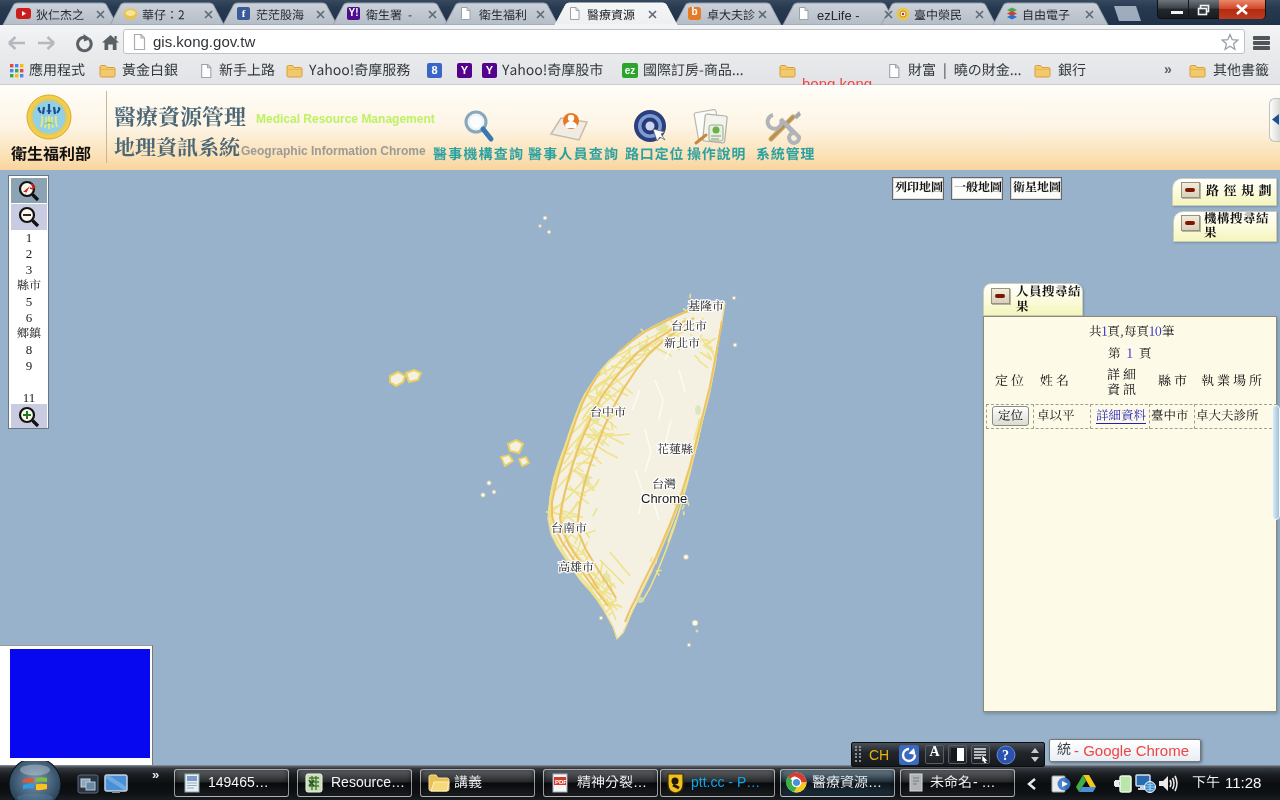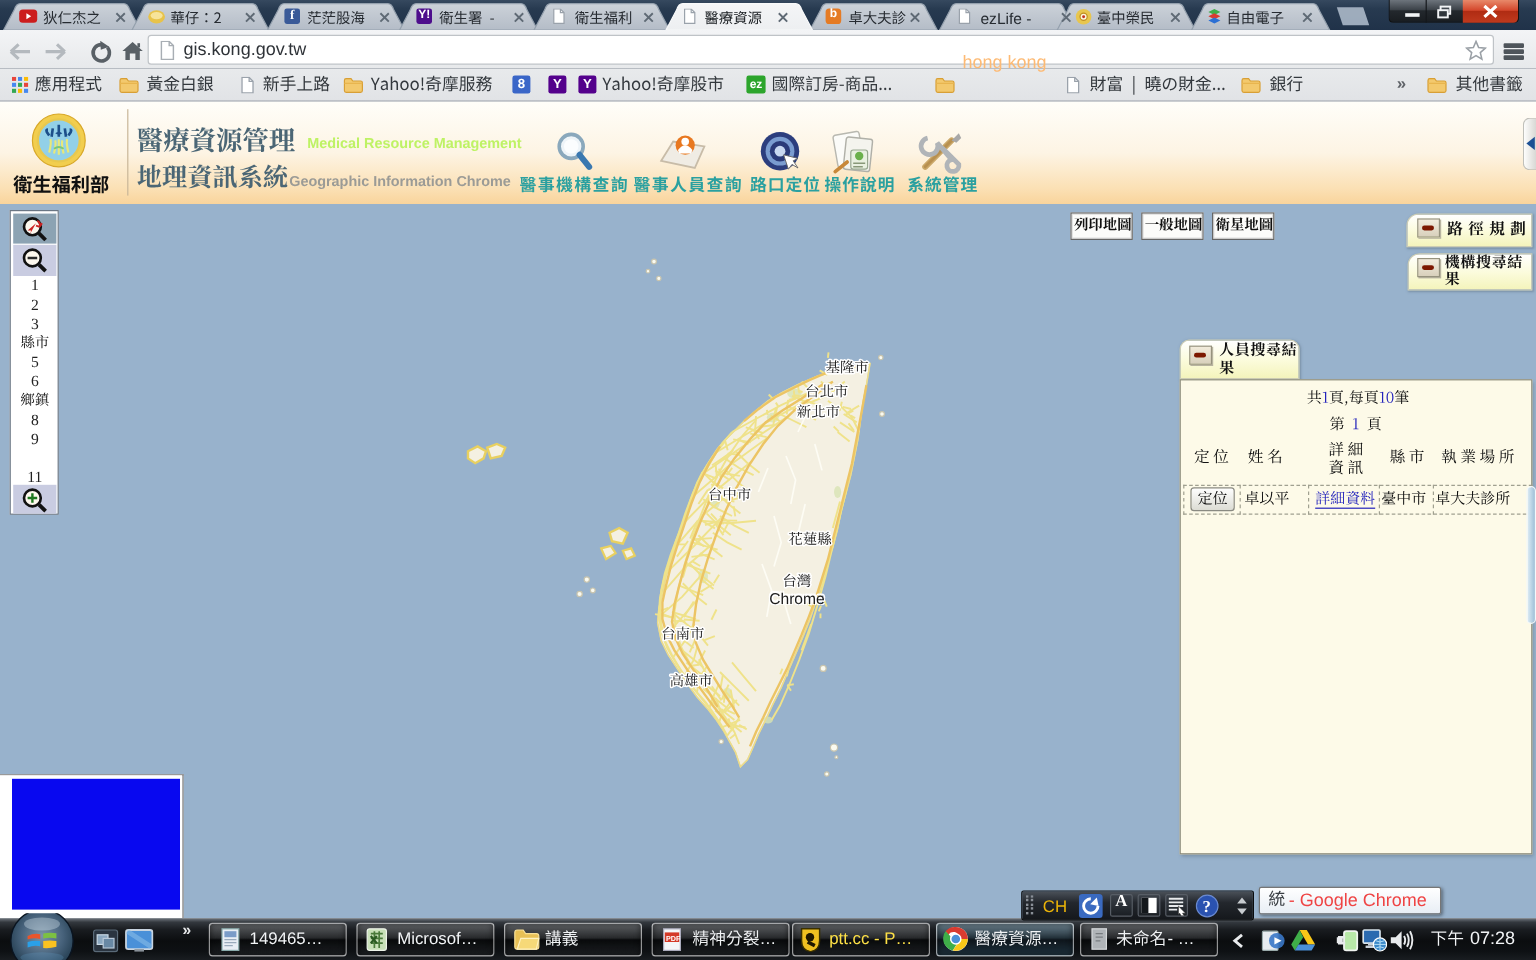--- a/index.html
+++ b/index.html
@@ -474,21 +474,21 @@
       <use href="#g60" x="5347" fill="#33383d"></use>
       <use href="#g61" x="6347" fill="#33383d"></use>
       <use href="#g61" x="6625" fill="#33383d"></use>
       <use href="#g61" x="6903" fill="#33383d"></use>
     </g>
   </svg>
 <svg style="position:absolute;left:779px;top:64px" width="17" height="14">
     <path d="M1 3 Q1 1.5 2.5 1.5 H6.5 L8 3.5 H14.5 Q16 3.5 16 5 V11.5 Q16 13 14.5 13 H2.5 Q1 13 1 11.5 Z" fill="#f3c96d" stroke="#d89f35" stroke-width="1"></path>
     <path d="M1 5.5 H16" stroke="#e8b54e" stroke-width="1"></path>
   </svg>
-<div style="position:absolute;left:802px;top:44px;font:15px 'Liberation Sans',sans-serif;color:#fdba74">hong kong</div>
+<div style="position:absolute;left:802px;top:75px;font:15px 'Liberation Sans',sans-serif;color:#ef4444">hong kong</div>
 <svg style="position:absolute;left:887px;top:64px" width="14" height="14" viewBox="0 0 13 13">
     <path d="M2.5 0.5 H8 L11 3.5 V12.5 H2.5 Z" fill="#fff" stroke="#9aa2ab" stroke-width="1"></path>
     <path d="M8 0.5 L8 3.5 L11 3.5" fill="none" stroke="#9aa2ab" stroke-width="1"></path>
   </svg>
 <svg style="position:absolute;left:908px;top:63px;overflow:visible" width="113" height="18">
     <g transform="translate(0,11.97) scale(0.014)">
       <use href="#g62" x="0" fill="#33383d"></use>
       <use href="#g63" x="1000" fill="#33383d"></use>
       <use href="#g64" x="2500" fill="#33383d"></use>
       <use href="#g65" x="3270" fill="#33383d"></use>
@@ -1222,21 +1222,21 @@
     <rect x="2" y="1" width="14" height="18" fill="#e8eef4" stroke="#8aa"></rect>
     <rect x="4" y="3" width="10" height="5" fill="#7a9cc8"></rect>
     <path d="M4 10 H14 M4 12.5 H14 M4 15 H11" stroke="#9ab" stroke-width="1"></path>
   </svg>
 <div style="position:absolute;left:208px;top:774px;font:14px 'Liberation Sans',sans-serif;color:#f2f4f6">149465…</div>
 <svg style="position:absolute;left:305px;top:773px" width="20" height="20">
     <rect x="1" y="1" width="16" height="18" rx="2" fill="#c8e0b8" stroke="#eef4ea"></rect>
     <path d="M4 5 H14 M4 9 H14 M4 13 H14 M7 3 V17 M11 3 V17" stroke="#4a7a3a" stroke-width="1.4"></path>
     <path d="M4 7 L9 13 M9 7 L4 13" stroke="#2a5a22" stroke-width="1.8"></path>
   </svg>
-<div style="position:absolute;left:331px;top:774px;font:14px 'Liberation Sans',sans-serif;color:#f2f4f6">Microsof…</div>
+<div style="position:absolute;left:331px;top:774px;font:14px 'Liberation Sans',sans-serif;color:#f2f4f6">Resource…</div>
 <svg style="position:absolute;left:428px;top:773px" width="22" height="20">
     <path d="M1 4 Q1 2 3 2 H8 L10 5 H19 Q21 5 21 7 V16 Q21 18 19 18 H3 Q1 18 1 16 Z" fill="#e8c055" stroke="#f8e098"></path>
     <path d="M3 18 L6 9 H21 L19 18 Z" fill="#f6d978" stroke="#fff2c0"></path>
   </svg>
 <svg style="position:absolute;left:454px;top:775px;overflow:visible" width="28" height="18">
     <g transform="translate(0,11.97) scale(0.014)">
       <use href="#g170" x="0" fill="#f2f4f6"></use>
       <use href="#g171" x="1000" fill="#f2f4f6"></use>
     </g>
   </svg>
@@ -1252,21 +1252,21 @@
       <use href="#g174" x="2000" fill="#f2f4f6"></use>
       <use href="#g175" x="3000" fill="#f2f4f6"></use>
     </g>
   </svg>
 <div style="position:absolute;left:633px;top:774px;font:14px 'Liberation Sans',sans-serif;color:#f2f4f6">…</div>
 <svg style="position:absolute;left:665px;top:772px" width="21" height="22">
     <path d="M3 2 H18 V12 Q18 20 10.5 21 Q3 20 3 12 Z" fill="#f0c020" stroke="#3a3000" stroke-width="1.2"></path>
     <circle cx="10" cy="9" r="3.5" fill="#201800"></circle>
     <path d="M8 13 L14 16" stroke="#201800" stroke-width="3"></path>
   </svg>
-<div style="position:absolute;left:691px;top:774px;font:14px 'Liberation Sans',sans-serif;color:#fde047">ptt.cc - P…</div>
+<div style="position:absolute;left:691px;top:774px;font:14px 'Liberation Sans',sans-serif;color:#0ea5e9">ptt.cc - P…</div>
 <svg style="position:absolute;left:786px;top:772px" width="21" height="21">
     <circle cx="10.5" cy="10.5" r="10" fill="#fff"></circle>
     <path d="M10.5 0.5 A10 10 0 0 1 20.5 10.5 L13 10.5 A4.5 4.5 0 0 0 4 8 L2 4 A10 10 0 0 1 10.5 0.5" fill="#d93b30"></path>
     <path d="M2 4 A10 10 0 0 0 8 20 L11.5 14.5 A4.5 4.5 0 0 1 6.2 8.5 Z" fill="#3fae49"></path>
     <path d="M20.5 10.5 A10 10 0 0 1 8 20 L11.5 14.8 A4.5 4.5 0 0 0 14.8 10.5 Z" fill="#f8c818"></path>
     <circle cx="10.5" cy="10.5" r="4.2" fill="#4a90d8" stroke="#fff" stroke-width="1.2"></circle>
   </svg>
 <svg style="position:absolute;left:812px;top:775px;overflow:visible" width="56" height="18">
     <g transform="translate(0,11.97) scale(0.014)">
       <use href="#g17" x="0" fill="#f2f4f6"></use>
@@ -1316,21 +1316,21 @@
 <svg style="position:absolute;left:1158px;top:774px" width="22" height="19">
     <path d="M1 7 H5 L10 2 V17 L5 12 H1 Z" fill="#e8eaec"></path>
     <path d="M12 6 Q14 9.5 12 13 M14.5 4 Q17.5 9.5 14.5 15 M17 2 Q21 9.5 17 17" stroke="#e8eaec" stroke-width="1.6" fill="none"></path>
   </svg>
 <svg style="position:absolute;left:1192px;top:775px;overflow:visible" width="28" height="18">
     <g transform="translate(0,11.97) scale(0.014)">
       <use href="#g179" x="0" fill="#f2f4f6"></use>
       <use href="#g180" x="1000" fill="#f2f4f6"></use>
     </g>
   </svg>
-<div style="position:absolute;left:1225px;top:774px;font:15px 'Liberation Sans',sans-serif;color:#f2f4f6">07:28</div>
+<div style="position:absolute;left:1225px;top:774px;font:15px 'Liberation Sans',sans-serif;color:#f2f4f6">11:28</div>
 <div style="position:absolute;left:851px;top:742px;width:194px;height:25px;background:linear-gradient(180deg,#4a5058,#23272d 40%,#15181c);border:1px solid #0a0c0e;border-radius:2px"></div>
 <svg style="position:absolute;left:855px;top:746px" width="10" height="17">
     <rect x="0" y="0" width="2" height="2" fill="#8a9098"></rect>
     <rect x="4" y="0" width="2" height="2" fill="#8a9098"></rect>
     <rect x="0" y="3" width="2" height="2" fill="#8a9098"></rect>
     <rect x="4" y="3" width="2" height="2" fill="#8a9098"></rect>
     <rect x="0" y="7" width="2" height="2" fill="#8a9098"></rect>
     <rect x="4" y="7" width="2" height="2" fill="#8a9098"></rect>
     <rect x="0" y="10" width="2" height="2" fill="#8a9098"></rect>
     <rect x="4" y="10" width="2" height="2" fill="#8a9098"></rect>

